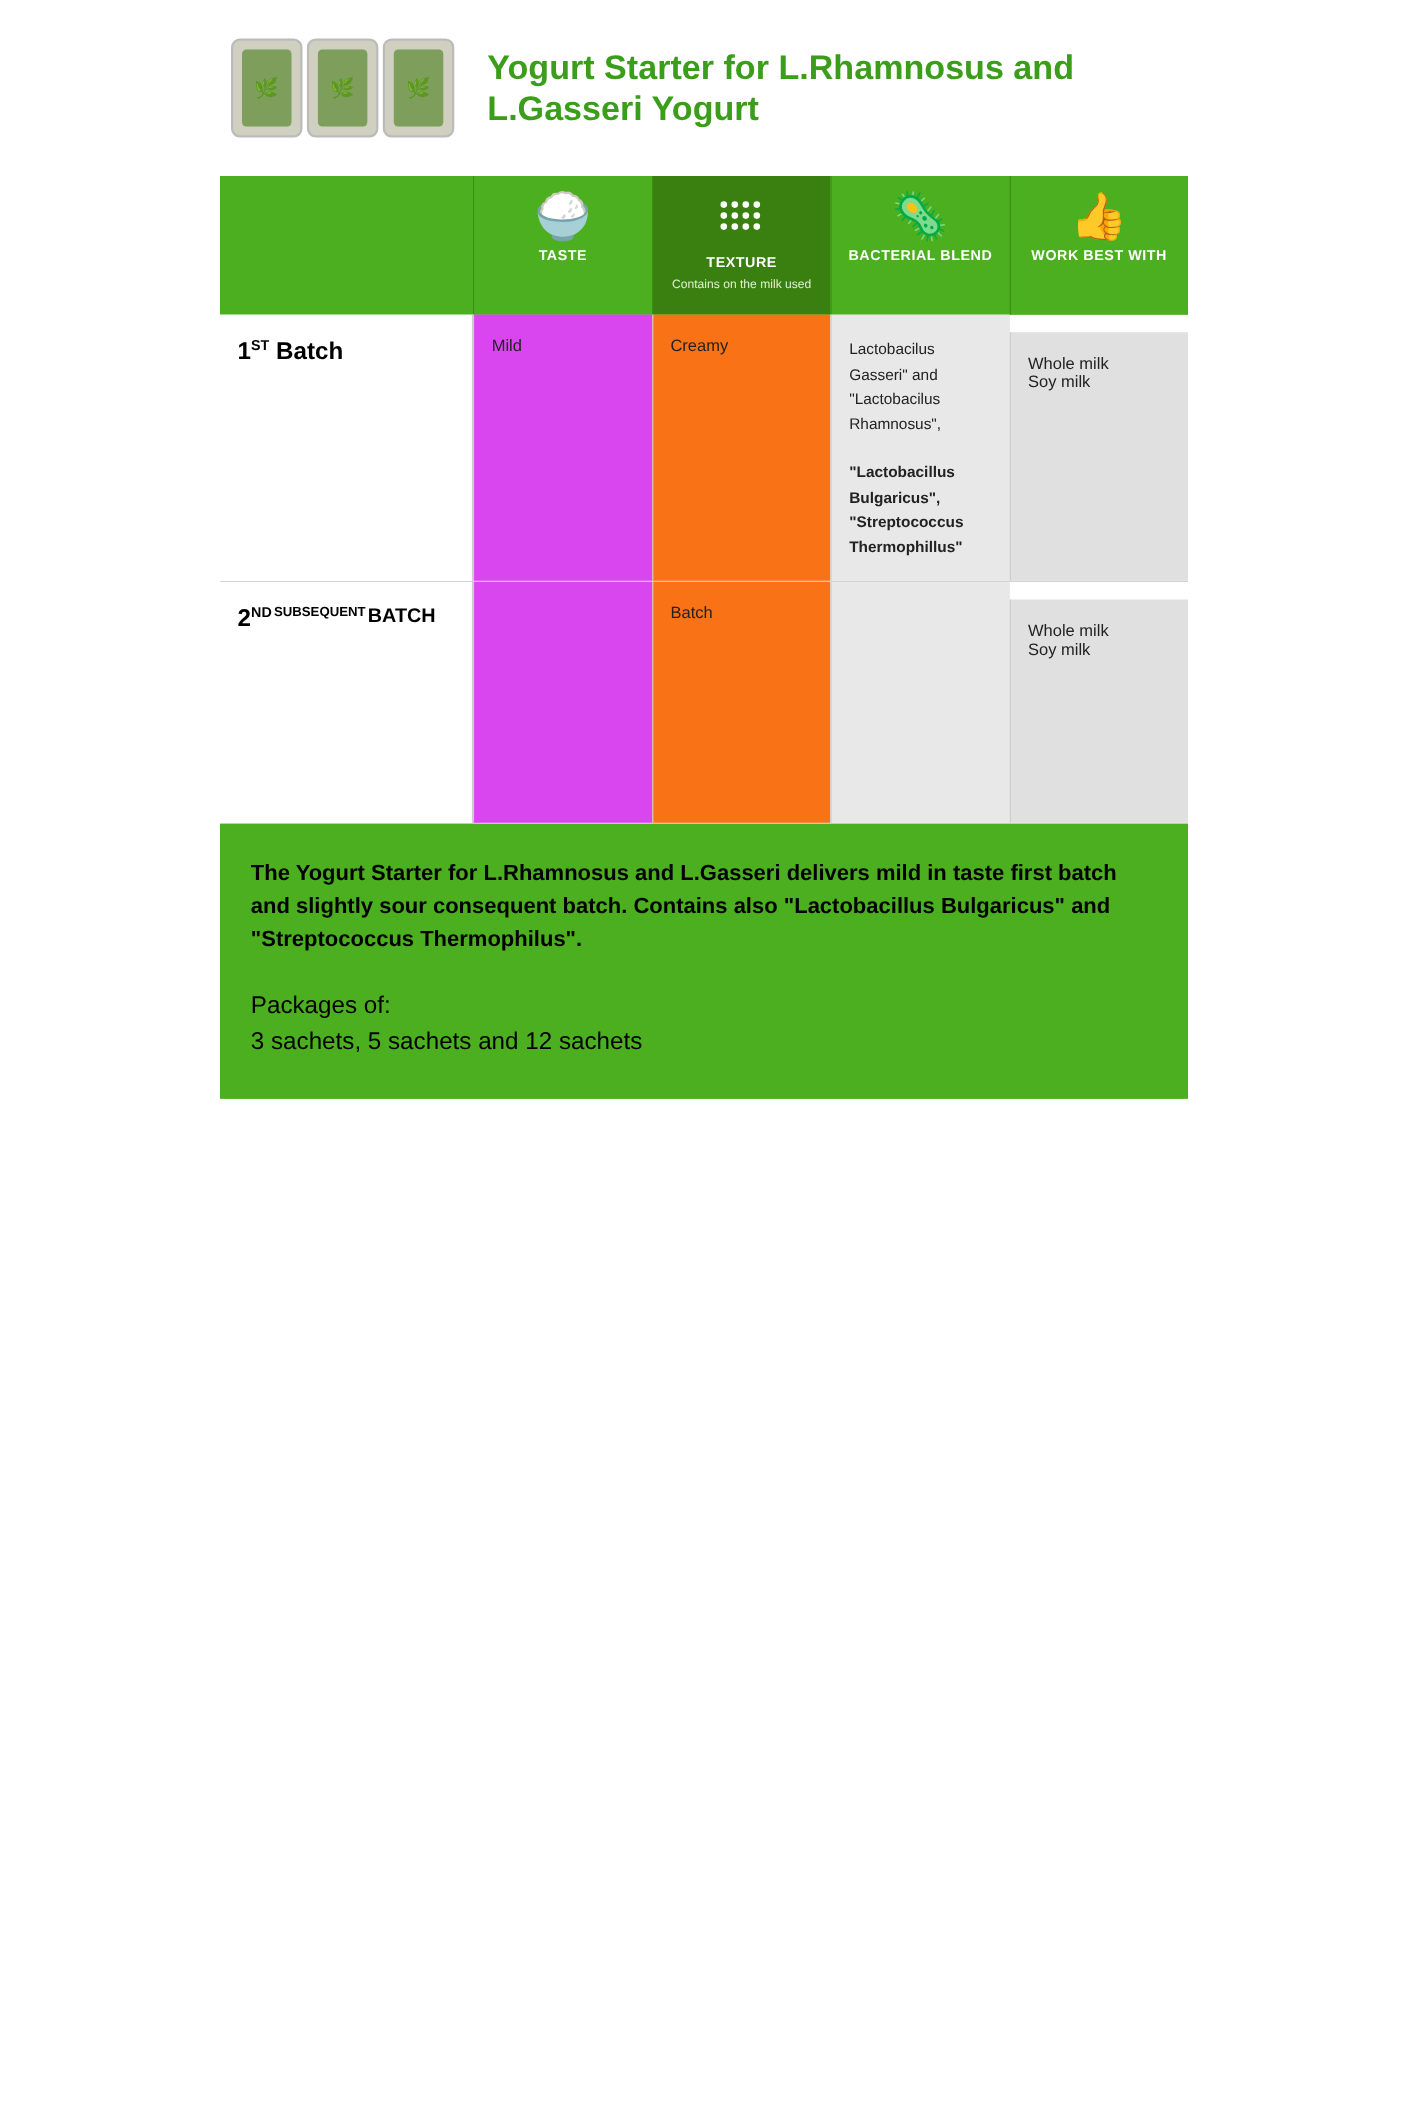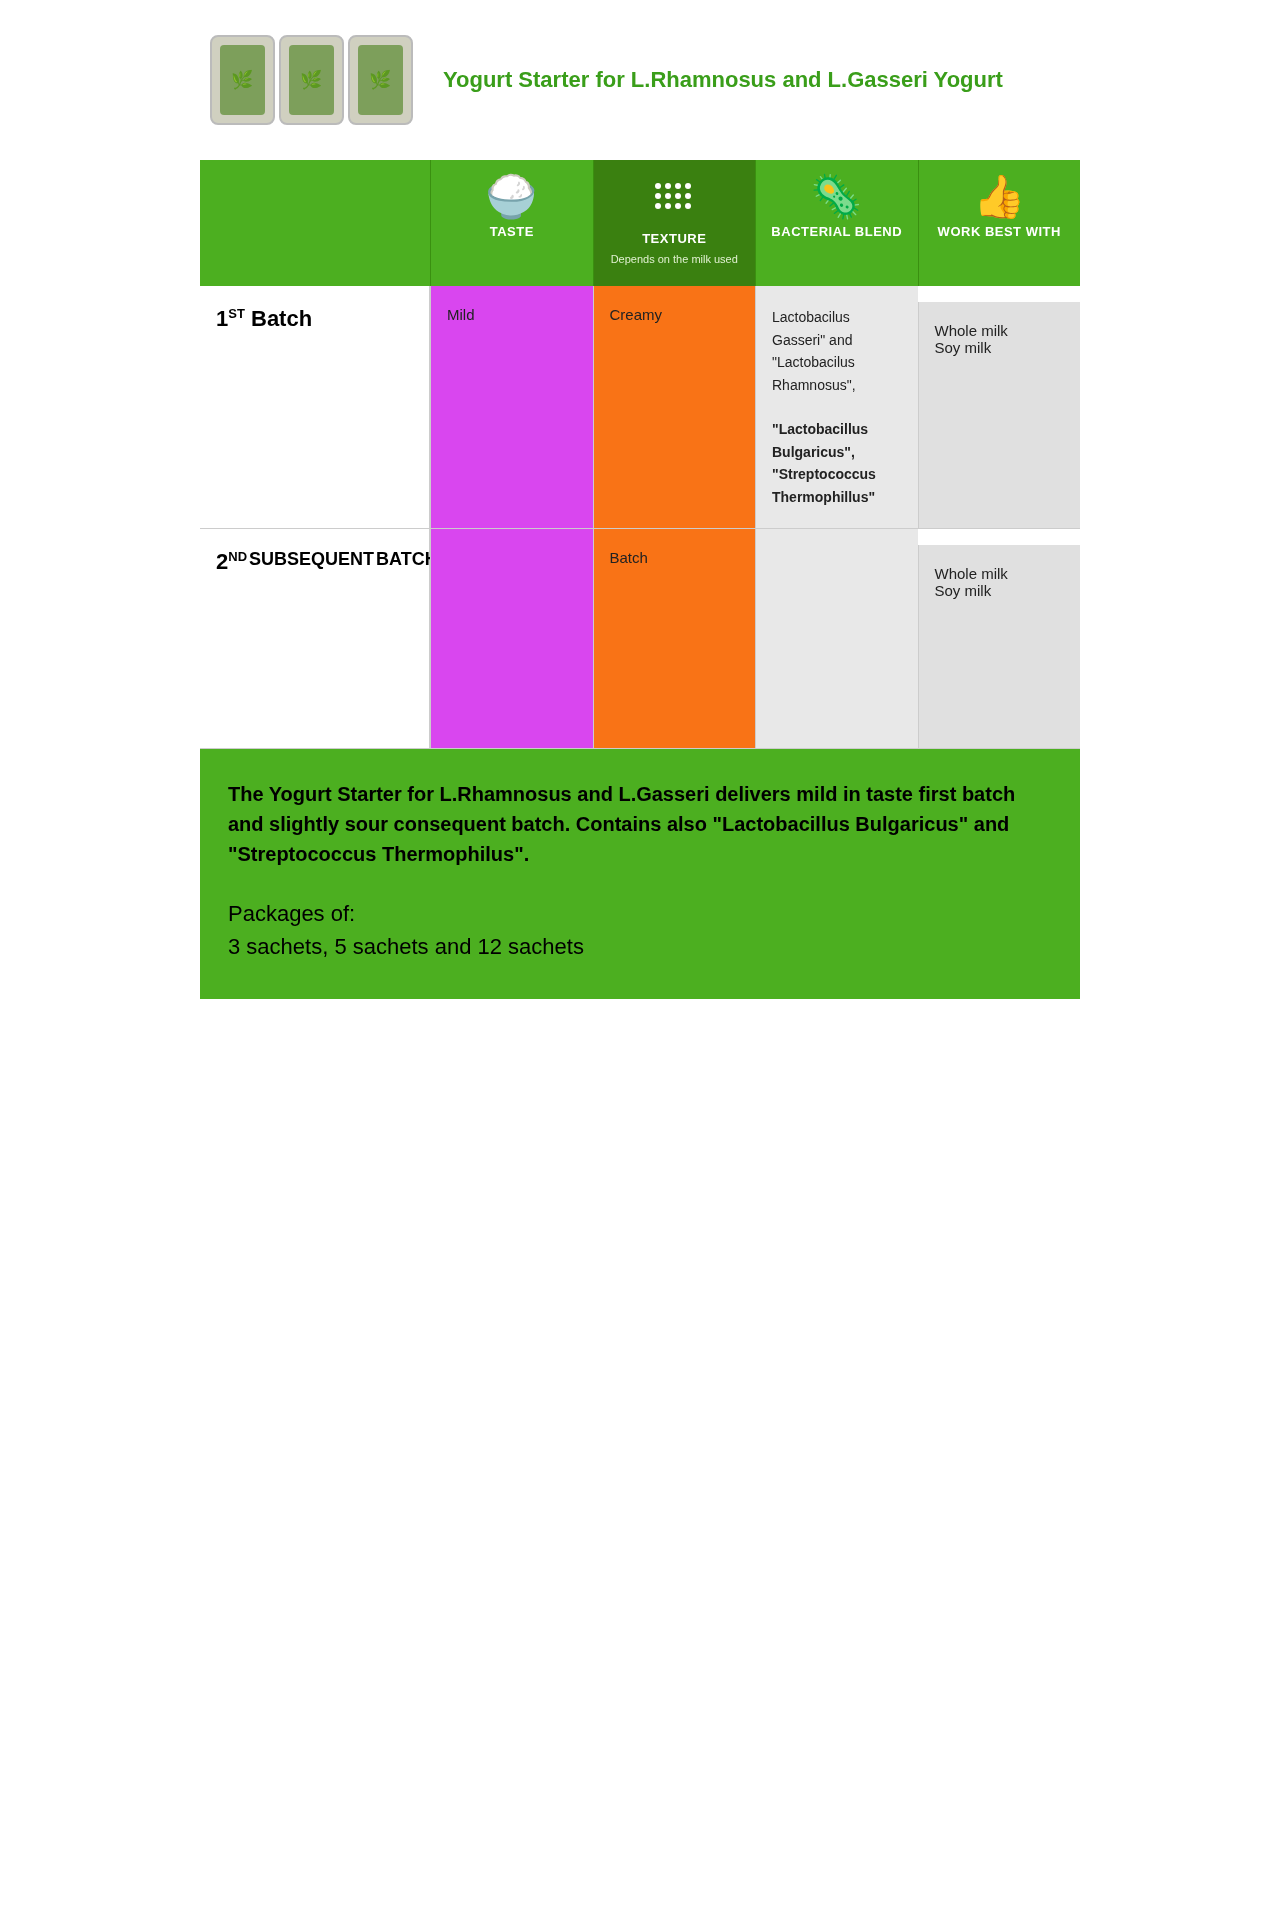--- a/index.html
+++ b/index.html
@@ -43,21 +43,21 @@
       background: #5a8a30;
       border-radius: 4px;
       opacity: 0.7;
     }
     .sachet-inner {
       position: relative;
       z-index: 1;
       font-size: 18px;
     }
     .header-title {
-      font-size: 22px;
+      font-size: 31px;
       font-weight: bold;
       color: #3a9e1a;
       line-height: 1.2;
     }
 
     
     .table-wrap {
       width: 100%;
     }
 
@@ -211,21 +211,21 @@
               <circle cx="30" cy="20" r="3"></circle>
               <circle cx="40" cy="20" r="3"></circle>
             <circle cx="10" cy="30" r="3"></circle>
               <circle cx="20" cy="30" r="3"></circle>
               <circle cx="30" cy="30" r="3"></circle>
               <circle cx="40" cy="30" r="3"></circle>
           </g>
         </svg>
       </span>
       <span class="label">TEXTURE</span>
-      <span class="sublabel">Depends on the milk used</span>
+      <span class="sublabel">Contains on the milk used</span>
     </div>
 
     <div class="col-header">
       <span class="icon">🦠</span>
       <span class="label">BACTERIAL BLEND</span>
     </div>
 
     <div class="col-header">
       <span class="icon">👍</span>
       <span class="label">WORK BEST WITH</span>
@@ -251,21 +251,21 @@
     </div>
     <div class="data-cell workbest">
       <span style="white-space:pre-line;">Whole milk
 Soy milk</span>
     </div>
   </div>
 
   <div class="data-row" style="min-height:220px;">
     <div class="row-label" style="flex-direction:row; align-items:flex-start; gap:2px;">
       <span style="font-size:22px; font-weight:bold;">2<span class="superscript" style="font-size:13px; vertical-align:super; text-transform:uppercase;">nd</span></span>
-      <span class="sublabel-row" style="display:block; font-size:18px; font-weight:bold; text-transform:uppercase;">SUBSEQUENT</span>
+      <span class="sublabel-row" style="display:block; font-size:12px; font-weight:bold; text-transform:uppercase;">SUBSEQUENT</span>
       <span class="sublabel-row" style="display:block; font-size:18px; font-weight:bold; text-transform:uppercase;">BATCH</span>
     </div>
     <div class="data-cell taste">
       <span></span>
     </div>
     <div class="data-cell texture">
       <span>Batch</span>
     </div>
     <div class="data-cell bacterial">
       <span></span>

